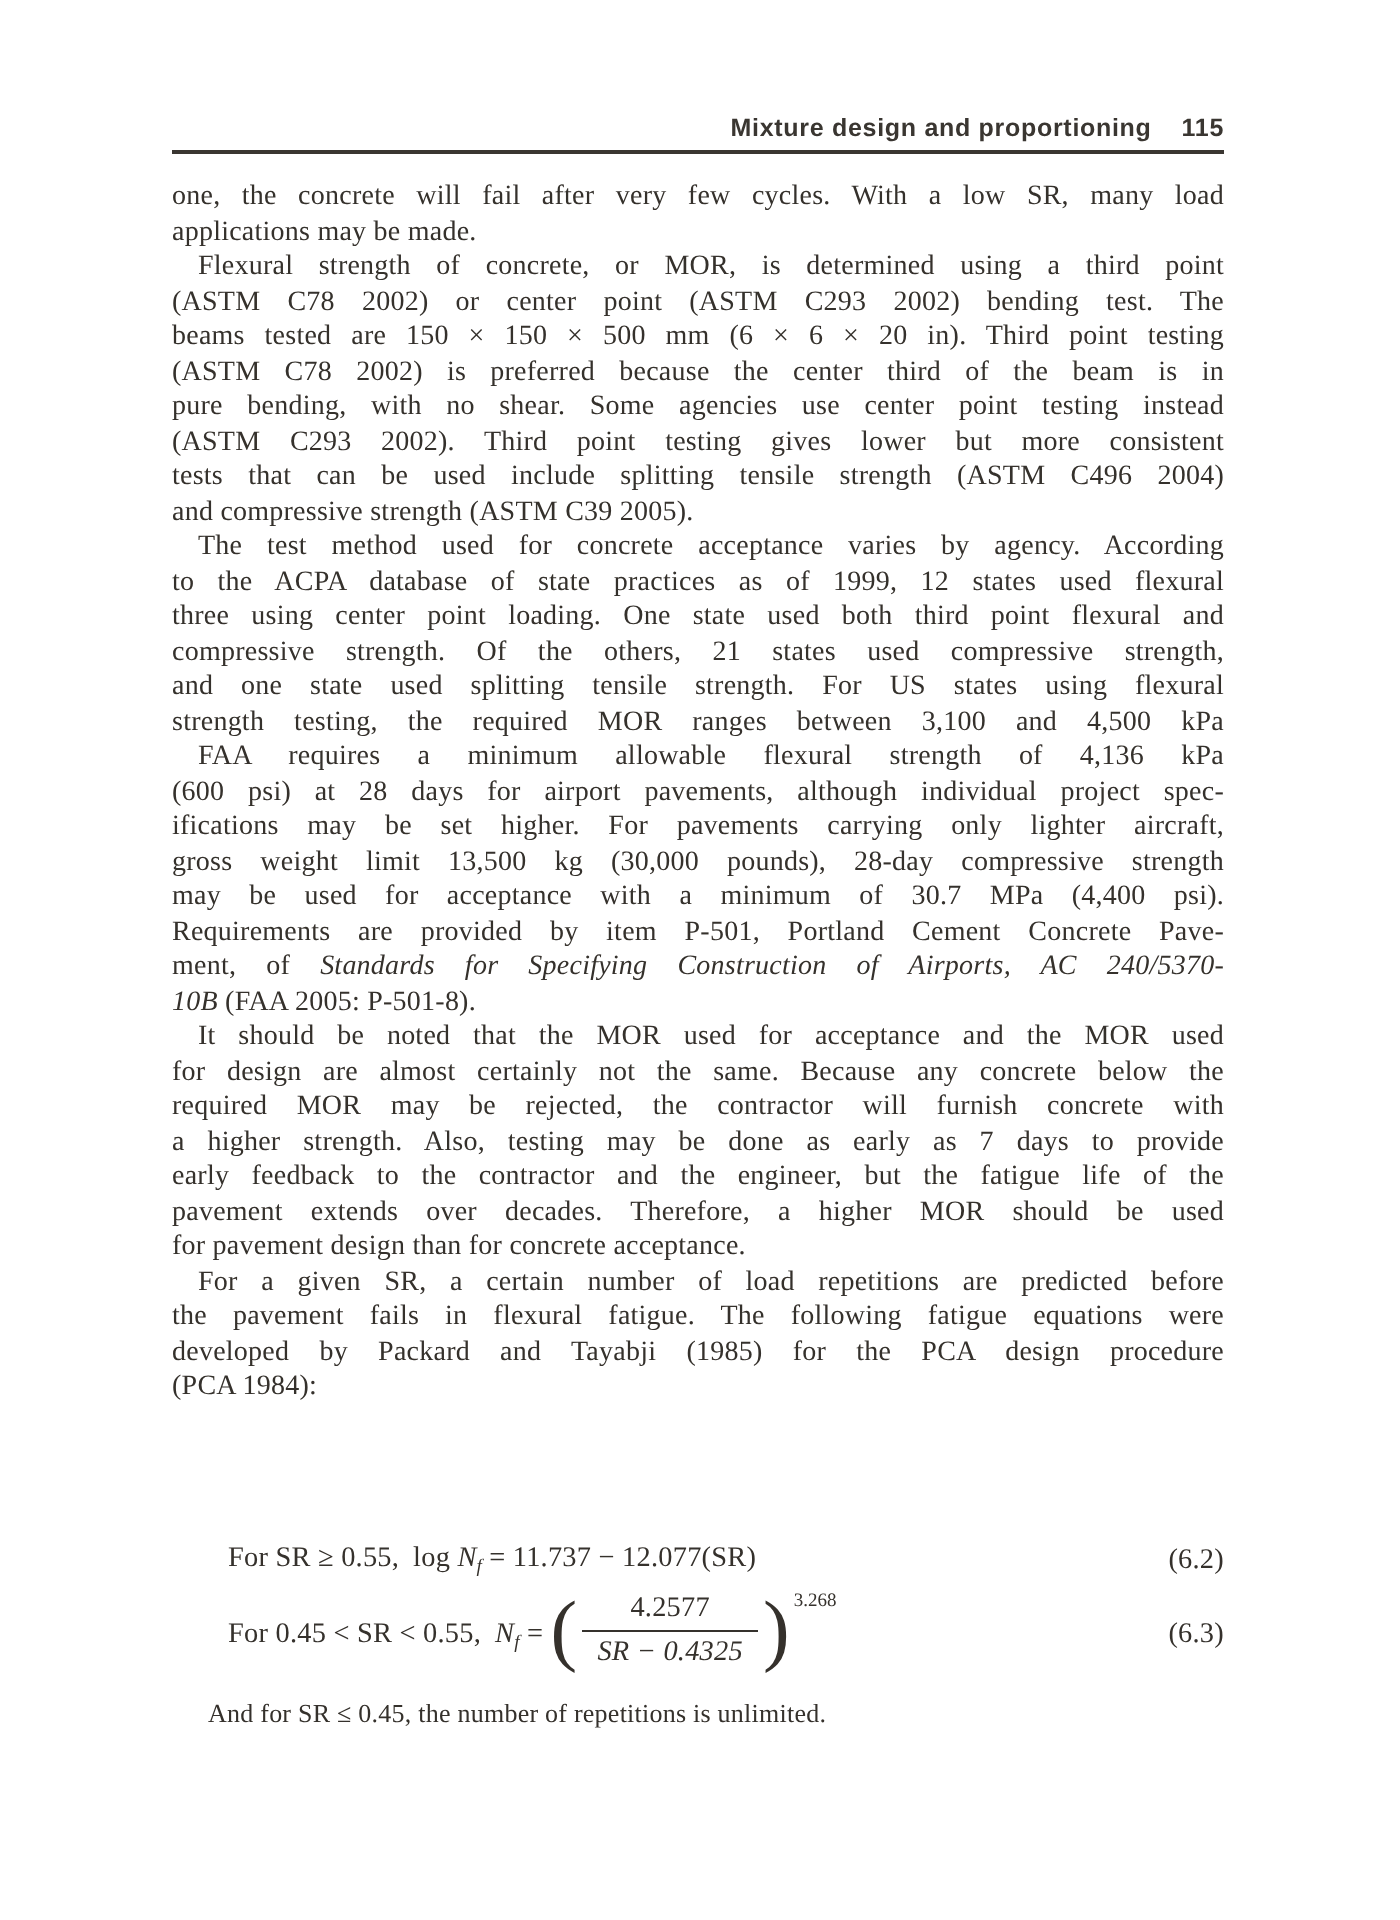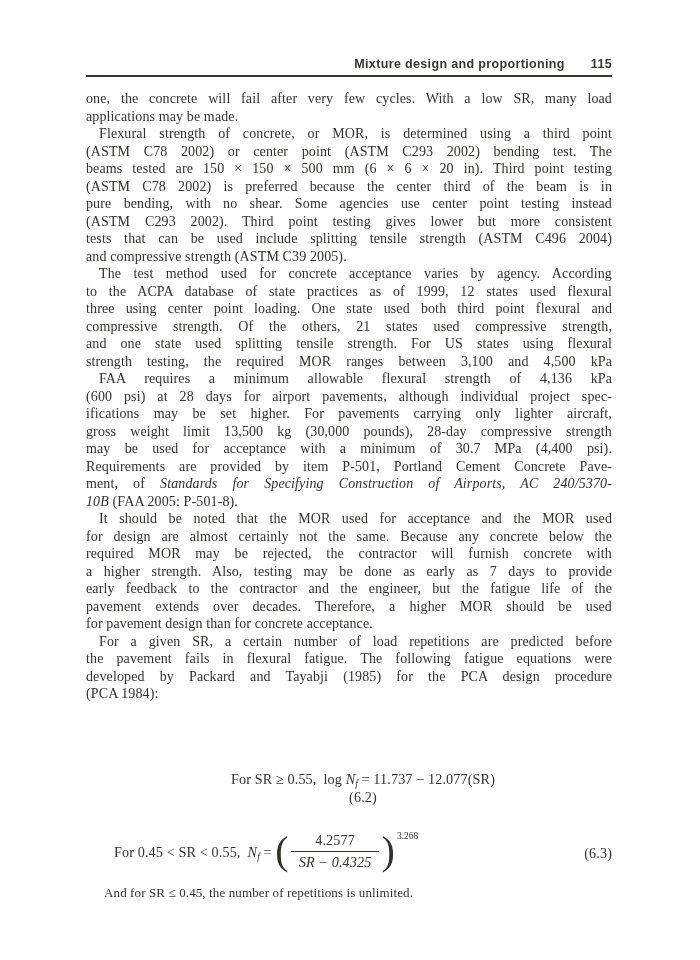--- a/index.html
+++ b/index.html
@@ -13,21 +13,21 @@
     color: #35312c;
   }
   .running-header {
     position: absolute;
     top: 57px;
     left: 86px;
     width: 526px;
     display: flex;
     justify-content: flex-end;
     align-items: baseline;
-    gap: 26px;
+    gap: 15px;
     font-family: "Liberation Sans", "DejaVu Sans", sans-serif;
     font-size: 12.5px;
     font-weight: bold;
     letter-spacing: 0.35px;
     color: #3a3631;
   }
   .header-rule {
     position: absolute;
     top: 75px;
     left: 86px;
@@ -48,22 +48,22 @@
   .line.last { text-align-last: left; }
   .line.indent { padding-left: 13px; }
   .equation {
     display: flex;
     justify-content: space-between;
     align-items: center;
     padding-left: 28px;
     font-size: 14.2px;
     letter-spacing: 0.12px;
   }
-  .equation.eq-first { margin-top: 16px; flex-direction: column; }
-  .equation.eq-frac-row { margin-top: 24px; min-height: 46px; gap: 22px; }
+  .equation.eq-first { margin-top: 16px; }
+  .equation.eq-frac-row { margin-top: 5px; min-height: 46px; gap: 22px; }
   .eq-gap { display: inline-block; width: 7px; }
   .sub {
     font-size: 9.5px;
     font-style: italic;
     vertical-align: -3px;
     letter-spacing: 0;
   }
   .exp {
     font-size: 9.5px;
     position: relative;

